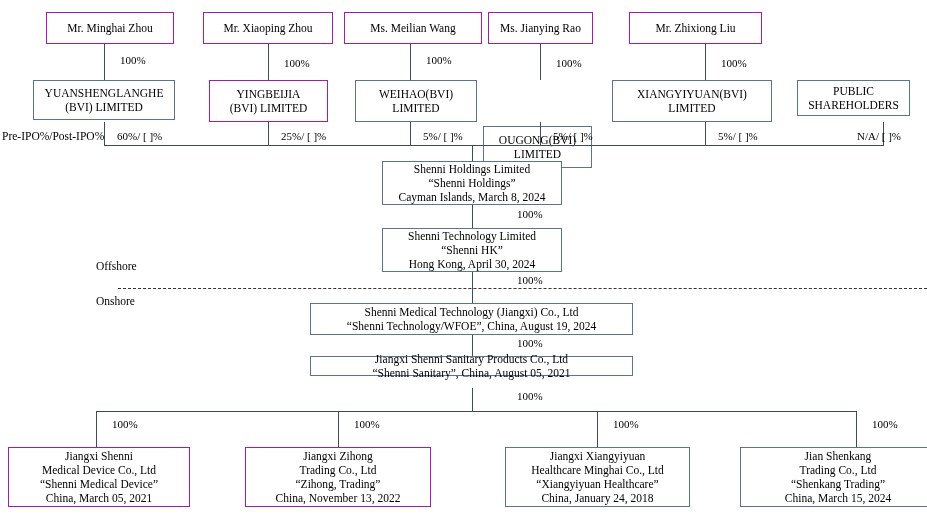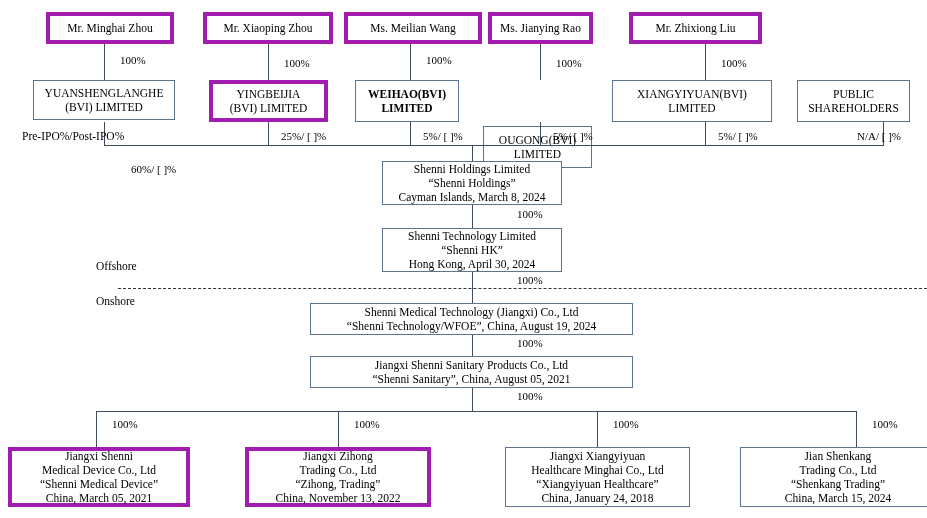--- a/index.html
+++ b/index.html
@@ -23,21 +23,21 @@
     box-sizing: border-box;
     background: #ffffff;
     display: flex;
     flex-direction: column;
     align-items: center;
     justify-content: center;
     text-align: center;
     line-height: 1.22;
   }
   .box.black {
-    border: 4px solid #a21caf;
+    border: 1px solid #a21caf;
     justify-content: center;
   }
   .box.blue {
     border: 1px solid #5b7590;
   }
   .box .ln {
     display: block;
     white-space: nowrap;
   }
   .vline {
@@ -103,46 +103,46 @@
   <div class="pct" style="left:721px; top:58px;">100%</div>
 
   <div class="box blue" style="left:33px; top:80px; width:142px; height:40px;">
     <span class="ln t115">YUANSHENGLANGHE</span>
     <span class="ln t115">(BVI)  LIMITED</span>
   </div>
   <div class="box black" style="left:209px; top:80px; width:119px; height:42px;">
     <span class="ln t115">YINGBEIJIA</span>
     <span class="ln t115">(BVI)  LIMITED</span>
   </div>
-  <div class="box blue" style="left:355px; top:80px; width:104px; height:42px;font-weight:bold;">
+  <div class="box blue" style="left:355px; top:80px; width:122px; height:42px;">
     <span class="ln t115">WEIHAO(BVI)</span>
     <span class="ln t115">LIMITED</span>
   </div>
   <div class="box blue" style="left:483px; top:80px; width:109px; height:42px;margin-top:46px;">
     <span class="ln t115">OUGONG(BVI)</span>
     <span class="ln t115">LIMITED</span>
   </div>
   <div class="box blue" style="left:612px; top:80px; width:160px; height:42px;">
     <span class="ln t115">XIANGYIYUAN(BVI)</span>
     <span class="ln t115">LIMITED</span>
   </div>
-  <div class="box blue" style="left:797px; top:80px; width:113px; height:42px;">
+  <div class="box blue" style="left:797px; top:80px; width:113px; height:36px;">
     <span class="ln t115">PUBLIC</span>
     <span class="ln t115">SHAREHOLDERS</span>
   </div>
 
   <div class="vline" style="left:104px; top:122px; height:24px;"></div>
   <div class="vline" style="left:268px; top:122px; height:24px;"></div>
   <div class="vline" style="left:410px; top:122px; height:24px;"></div>
   <div class="vline" style="left:540px; top:122px; height:24px;"></div>
   <div class="vline" style="left:705px; top:122px; height:24px;"></div>
   <div class="vline" style="left:883px; top:122px; height:24px;"></div>
 
-  <div class="sidelabel" style="left:2px; top:131px;margin-left:20px;">Pre-IPO%/Post-IPO%</div>
-  <div class="pct" style="left:131px; top:131px;margin-top:33px;">60%/ [ ]%</div>
+  <div class="sidelabel" style="left:2px; top:131px;">Pre-IPO%/Post-IPO%</div>
+  <div class="pct" style="left:117px; top:131px;">60%/ [ ]%</div>
   <div class="pct" style="left:281px; top:131px;">25%/ [ ]%</div>
   <div class="pct" style="left:423px; top:131px;">5%/ [ ]%</div>
   <div class="pct" style="left:553px; top:131px;">5%/ [ ]%</div>
   <div class="pct" style="left:718px; top:131px;">5%/ [ ]%</div>
   <div class="pct" style="left:857px; top:131px;">N/A/ [ ]%</div>
 
   <div class="hline" style="left:104px; top:145px; width:780px;"></div>
 
   <div class="vline" style="left:472px; top:145px; height:17px;"></div>
 
@@ -166,21 +166,21 @@
   <div class="dashed" style="left:118px; top:288px; width:809px;"></div>
   <div class="sidelabel" style="left:96px; top:296px;">Onshore</div>
 
   <div class="box blue" style="left:310px; top:303px; width:323px; height:32px;">
     <span class="ln t115">Shenni Medical Technology (Jiangxi) Co., Ltd</span>
     <span class="ln t115">“Shenni Technology/WFOE”, China, August 19, 2024</span>
   </div>
   <div class="vline" style="left:472px; top:335px; height:21px;"></div>
   <div class="pct" style="left:517px; top:338px;">100%</div>
 
-  <div class="box blue" style="left:310px; top:356px; width:323px; height:32px;">
+  <div class="box blue" style="left:310px; top:356px; width:323px; height:20px;">
     <span class="ln t115">Jiangxi Shenni Sanitary Products Co., Ltd</span>
     <span class="ln t115">“Shenni Sanitary”, China, August 05, 2021</span>
   </div>
   <div class="vline" style="left:472px; top:388px; height:23px;"></div>
   <div class="pct" style="left:517px; top:391px;">100%</div>
 
   <div class="hline" style="left:96px; top:411px; width:760px;"></div>
 
   <div class="vline" style="left:96px; top:411px; height:36px;"></div>
   <div class="vline" style="left:338px; top:411px; height:36px;"></div>

